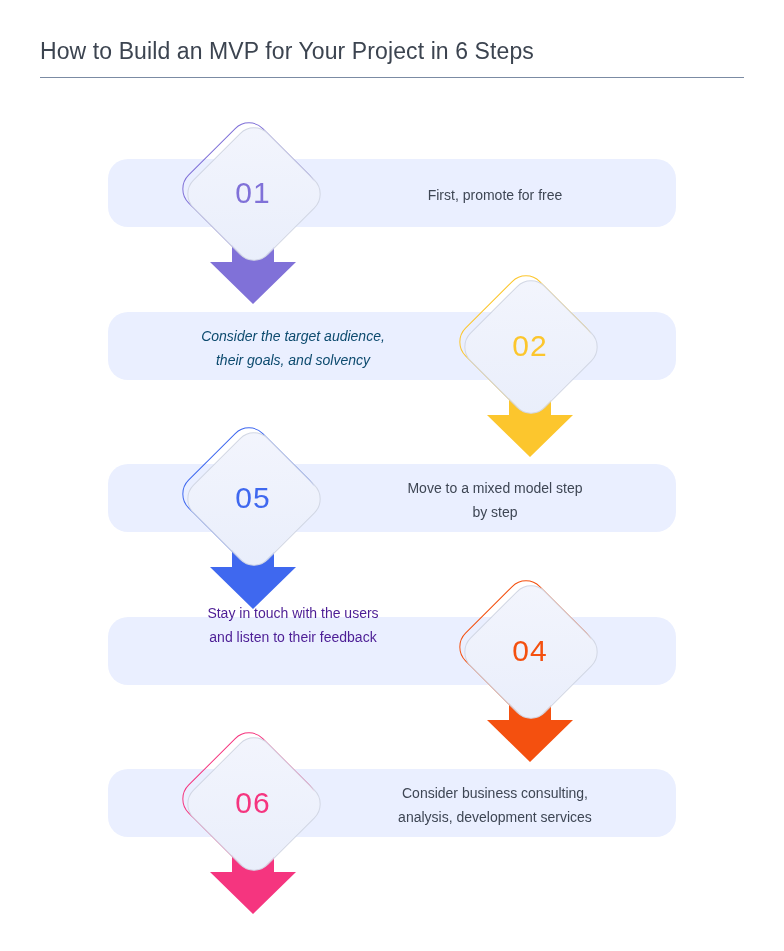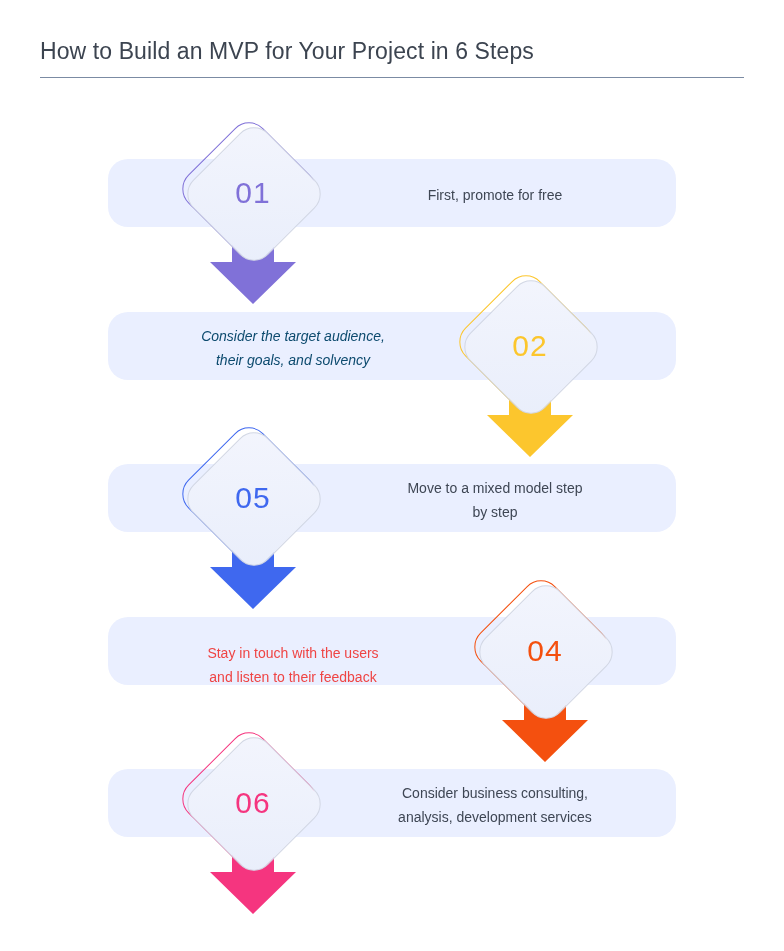--- a/index.html
+++ b/index.html
@@ -200,23 +200,23 @@
             <line x1="64" y1="118" x2="40" y2="74" stroke="#3f68ef" stroke-width="2" stroke-linecap="round" stroke-dasharray="1 11" opacity="0.7"></line>
             <line x1="86" y1="118" x2="110" y2="74" stroke="#3f68ef" stroke-width="2" stroke-linecap="round" stroke-dasharray="1 11" opacity="0.7"></line>
           </svg>
           <div class="diamond-outline"></div>
           <div class="diamond-main" style="border-color: rgb(210, 215, 228); background: linear-gradient(135deg, rgb(243, 245, 253) 0%, rgb(233, 238, 251) 100%);"></div>
           <div class="diamond-number">05</div>
         </div>
       </div>
       <div class="step-row" style="top: 0px;">
         <div class="band" style="top: 617px; background: rgb(234, 239, 255);"></div>
-        <div class="band-text left-side" style="top: 641px; color: #ef4444;">Stay in touch with the users
+        <div class="band-text left-side" style="top: 601px; color: #4c1d95;">Stay in touch with the users
 and listen to their feedback</div>
-        <div class="diamond-unit" style="left: 470px; top: 576px; color: rgb(244, 80, 15);">
+        <div class="diamond-unit" style="left: 455px; top: 576px; color: rgb(244, 80, 15);">
           <div class="arrow">
             <svg width="86" height="68" viewBox="0 0 86 68">
               <path d="M22 0 H64 V26 H86 L43 68 L0 26 H22 Z" fill="#f4500f"></path>
             </svg>
           </div>
           <svg class="dots" width="150" height="180" viewBox="0 0 150 180">
             <line x1="56" y1="112" x2="26" y2="60" stroke="#f4500f" stroke-width="2" stroke-linecap="round" stroke-dasharray="1 9" opacity="0.85"></line>
             <line x1="94" y1="112" x2="124" y2="60" stroke="#f4500f" stroke-width="2" stroke-linecap="round" stroke-dasharray="1 9" opacity="0.85"></line>
             <line x1="64" y1="118" x2="40" y2="74" stroke="#f4500f" stroke-width="2" stroke-linecap="round" stroke-dasharray="1 11" opacity="0.7"></line>
             <line x1="86" y1="118" x2="110" y2="74" stroke="#f4500f" stroke-width="2" stroke-linecap="round" stroke-dasharray="1 11" opacity="0.7"></line>

